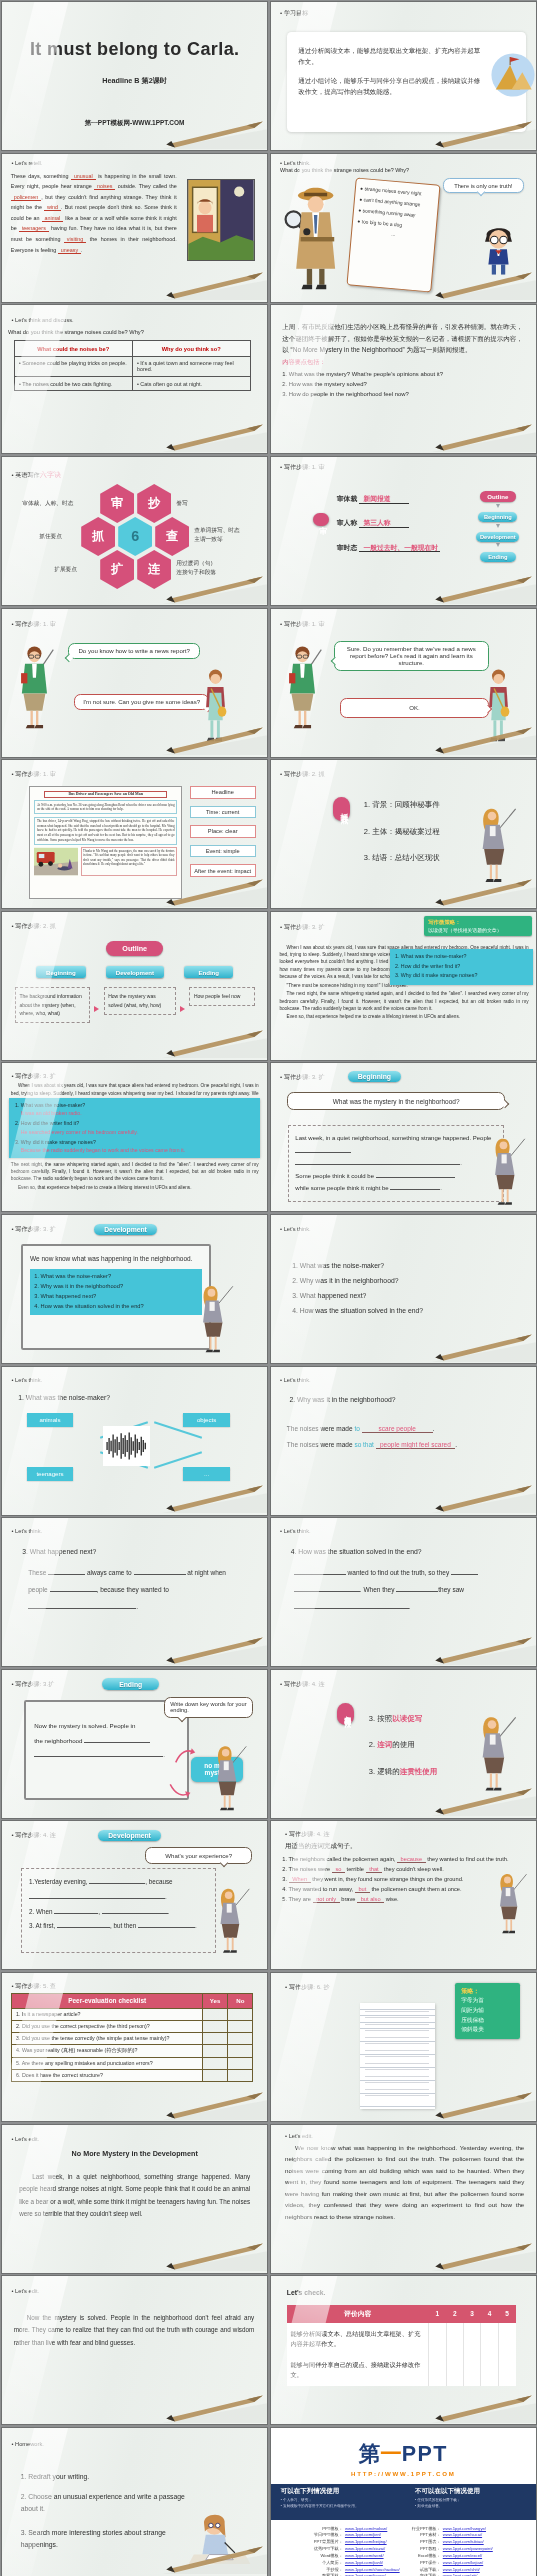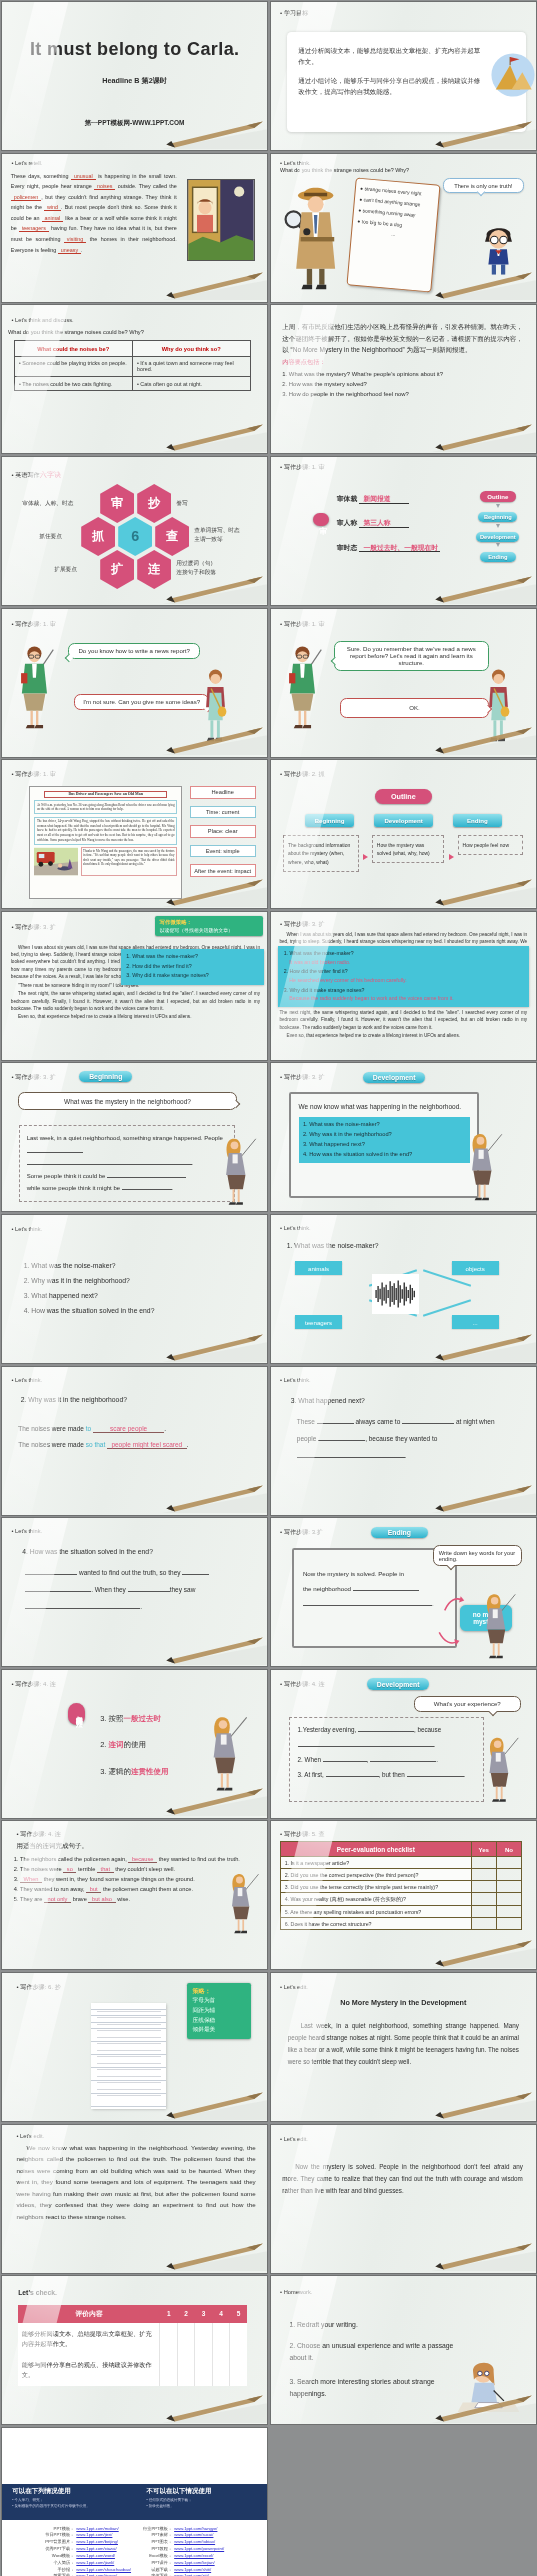--- a/index.html
+++ b/index.html
@@ -380,20 +380,35 @@
       <div style="border:0.7px solid #8ac8d8;background:#fff;font-size:5.7px;text-align:center;padding:2.2px 1.4px;margin-bottom:7.2px;">Time: current</div>
       <div style="border:0.7px solid #e08a8a;background:#fff;font-size:5.7px;text-align:center;padding:2.2px 1.4px;margin-bottom:7.2px;">Place: clear</div>
       <div style="border:0.7px solid #8ac8d8;background:#fff;font-size:5.7px;text-align:center;padding:2.2px 1.4px;margin-bottom:7.2px;">Event: simple</div>
       <div style="border:0.7px solid #e08a8a;background:#fff;font-size:5.7px;text-align:center;padding:2.2px 1.4px;">After the event: impact</div>
     </div>
     <svg class="pen" viewBox="0 0 150 40" width="108" height="29">
         <use href="#sym-pen"></use>
       </svg>
   </div>
 
+  <div class="sl">
+    <div class="hd cn" style="padding-top:10px;">• 写作步骤: 2. 抓</div>
+    <div class="vpill" style="left:62px;top:37px;width:14.3px;padding:10px 1.4px;font-size:8px;">抓要点</div>
+    <div style="position:absolute;left:93px;top:40px;font-size:7.5px;line-height:1.4;color:#2e2e2e;">
+      <div style="margin-bottom:16px;">1. 背景：回顾神秘事件</div>
+      <div style="margin-bottom:16px;">2. 主体：揭秘破案过程</div>
+      <div>3. 结语：总结小区现状</div>
+    </div>
+    <svg style="position:absolute;right:16px;top:36px;width:46px;height:96px;" viewBox="0 0 64 134" width="46" height="96">
+        <use href="#sym-presenter"></use>
+      </svg>
+    <svg class="pen" viewBox="0 0 150 40" width="108" height="29">
+        <use href="#sym-pen"></use>
+      </svg>
+  </div>
 
   <div class="sl">
     <div class="hd cn" style="padding-top:10px;">• 写作步骤: 2. 抓</div>
     <div style="text-align:center;margin-top:10px;">
       <span class="ppk" style="font-size:7.2px;padding:2.9px 16px;border-radius:9.3px;">Outline</span>
     </div>
     <div style="display:flex;justify-content:center;gap:20px;margin-top:10px;">
       <span class="pcy" style="font-size:6.1px;padding:2.9px 10px;border-radius:2.9px;">Beginning</span>
       <span class="pcy" style="font-size:6.1px;padding:2.9px 10px;border-radius:2.9px;">Development</span>
       <span class="pcy" style="font-size:6.1px;padding:2.9px 14.3px;border-radius:2.9px;">Ending</span>
@@ -586,21 +601,21 @@
     <div style="position:absolute;left:189px;top:87px;width:46px;background:#45c4d8;color:#fff;font-weight:bold;font-size:6.5px;text-align:center;border-radius:5.7px;padding:5.7px 2.9px;box-shadow:0 0.7px 2.2px rgba(0,0,0,.3);">no more  mystery</div>
     <svg style="position:absolute;right:17px;top:69px;width:40px;height:76px;" viewBox="0 0 56 106" width="40" height="76">
         <use href="#sym-presenter"></use>
       </svg>
   </div>
 
   <div class="sl">
     <div class="hd cn" style="padding-top:10px;">• 写作步骤: 4. 连</div>
     <div class="vpill" style="left:66px;top:33px;width:14.3px;padding:8.6px 1.4px;font-size:6.8px;letter-spacing:0.7px;">叙事的写作方法</div>
     <div style="position:absolute;left:98px;top:44px;font-size:7.5px;line-height:1.4;color:#2e2e2e;">
-      <div style="margin-bottom:16px;"><span>3. 按照</span><span style="color:#e0557a;font-weight:bold;">一般过去时</span></div>
+      <div style="margin-bottom:16px;"><span>3. 按照</span><span style="color:#e0557a;font-weight:bold;">以读促写</span></div>
       <div style="margin-bottom:16px;"><span>2. </span><span style="color:#e0557a;font-weight:bold;">连词</span><span>的使用</span></div>
       <div><span>3. 逻辑的</span><span style="color:#e0557a;font-weight:bold;">连贯性使用</span></div>
     </div>
     <svg style="position:absolute;right:16px;top:33px;width:46px;height:99px;" viewBox="0 0 64 138" width="46" height="99">
         <use href="#sym-presenter"></use>
       </svg>
     <svg class="pen" viewBox="0 0 150 40" width="108" height="29">
         <use href="#sym-pen"></use>
       </svg>
   </div>
@@ -771,20 +786,24 @@
     </div>
     <svg style="position:absolute;right:13px;bottom:5.7px;width:69px;height:60px;" viewBox="0 0 96 84" width="69" height="60">
         <use href="#sym-girl"></use>
       </svg>
     <svg class="pen" viewBox="0 0 150 40" width="108" height="29">
         <use href="#sym-pen"></use>
       </svg>
   </div>
 
   <div class="sl" style="background:#fff;">
+    <div style="text-align:center;margin-top:11.5px;">
+      <span style="font-size:21.5px;font-weight:bold;color:#1f3f7a;">第</span><span style="font-size:21.5px;font-weight:bold;color:#f08300;">一</span><span style="font-size:21.5px;font-weight:bold;color:#1f3f7a;letter-spacing:1.4px;">PPT</span>
+      <div style="font-size:6.1px;font-weight:bold;color:#f08300;letter-spacing:1.8px;margin-top:1.4px;">HTTP://WWW.1PPT.COM</div>
+    </div>
     <div style="position:absolute;left:0;right:0;top:56px;height:36px;background:#1f3864;color:#fff;padding:3.6px 10px;box-sizing:border-box;display:flex;gap:21.5px;">
       <div style="width:46%;">
         <div style="font-size:6.5px;font-weight:bold;">可以在下列情况使用</div>
         <div style="font-size:3.6px;color:#cdd3e8;margin-top:2.2px;">▪ <span>个人学习、研究；</span></div>
         <div style="font-size:3.6px;color:#cdd3e8;margin-top:1.4px;">▪ <span>复制模板中的内容用于其它幻灯片母版中使用。</span></div>
       </div>
       <div>
         <div style="font-size:6.5px;font-weight:bold;">不可以在以下情况使用</div>
         <div style="font-size:3.6px;color:#cdd3e8;margin-top:2.2px;">▪ <span>任何形式的在线付费下载；</span></div>
         <div style="font-size:3.6px;color:#cdd3e8;margin-top:1.4px;">▪ <span>刻录光盘销售。</span></div>

